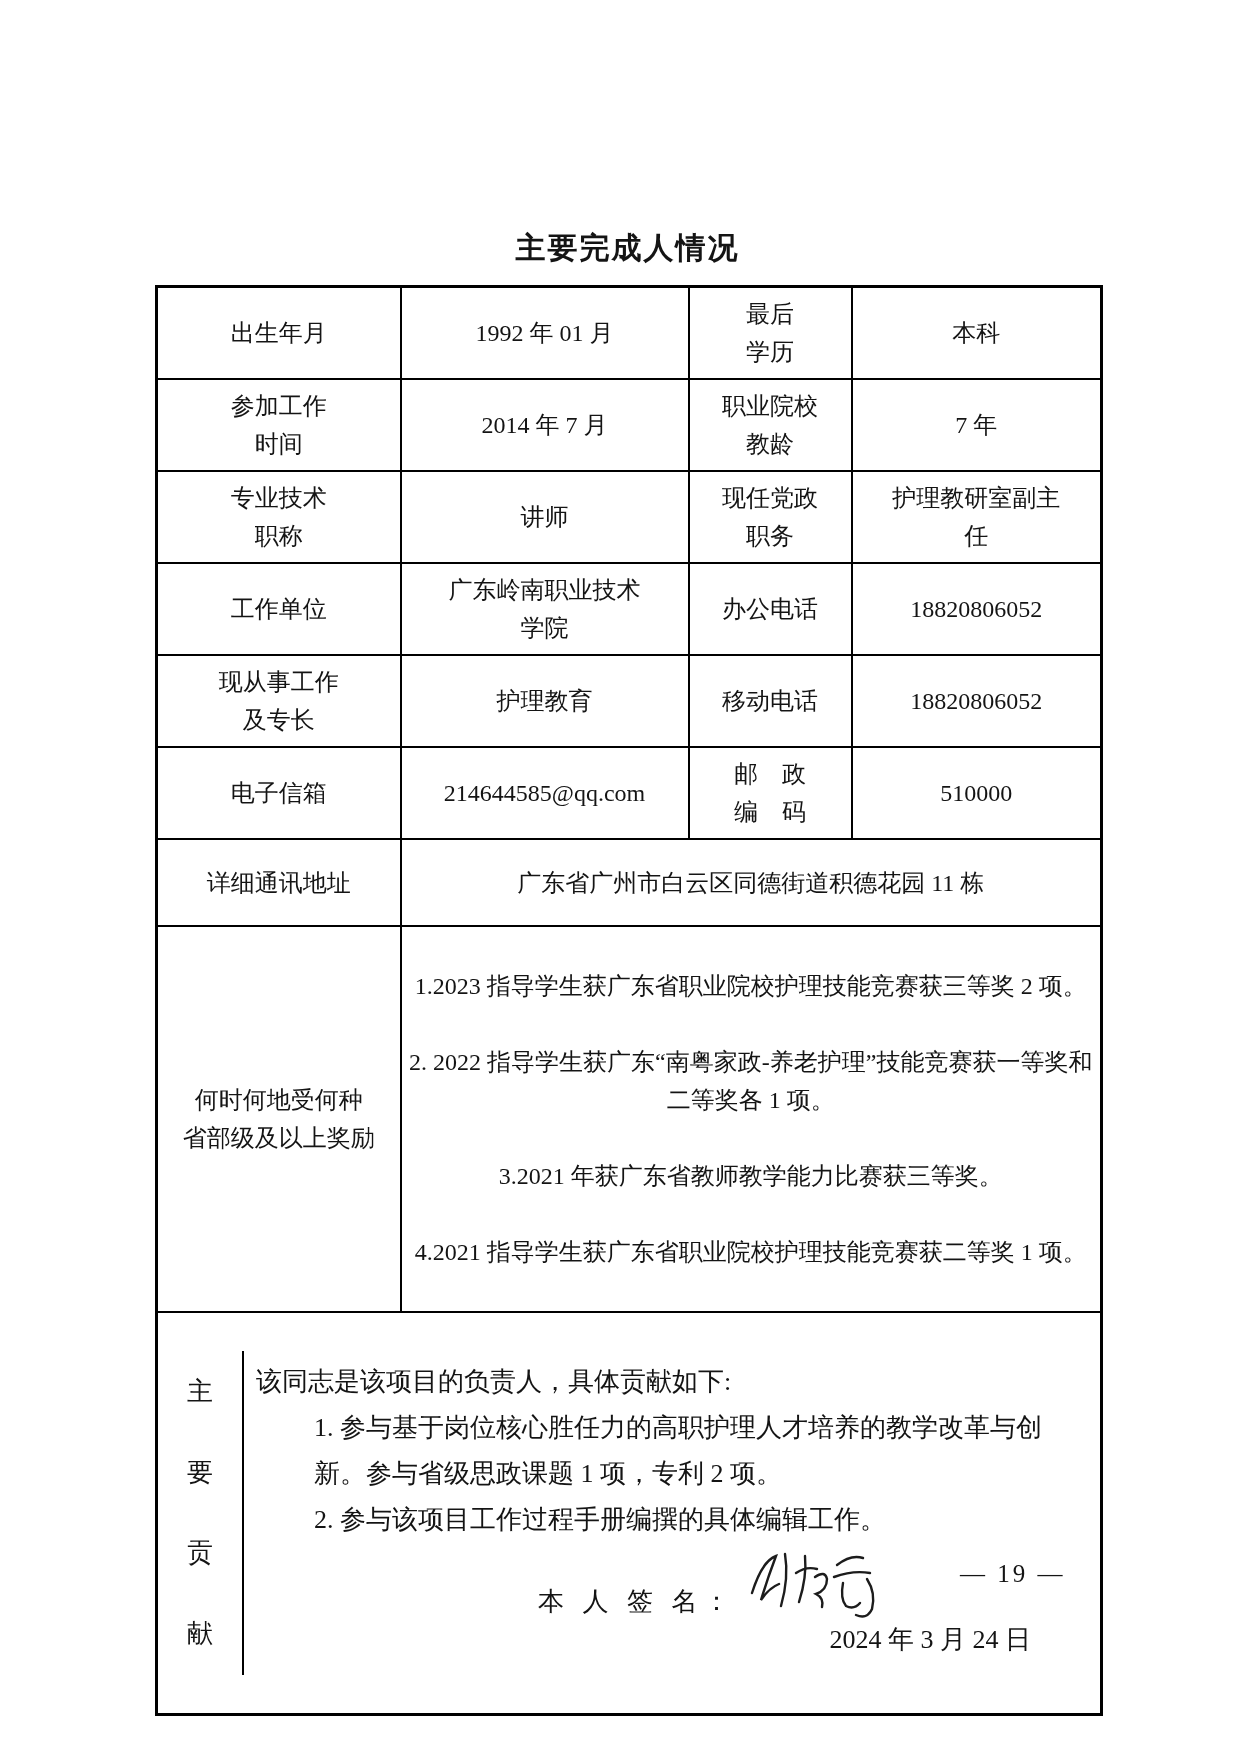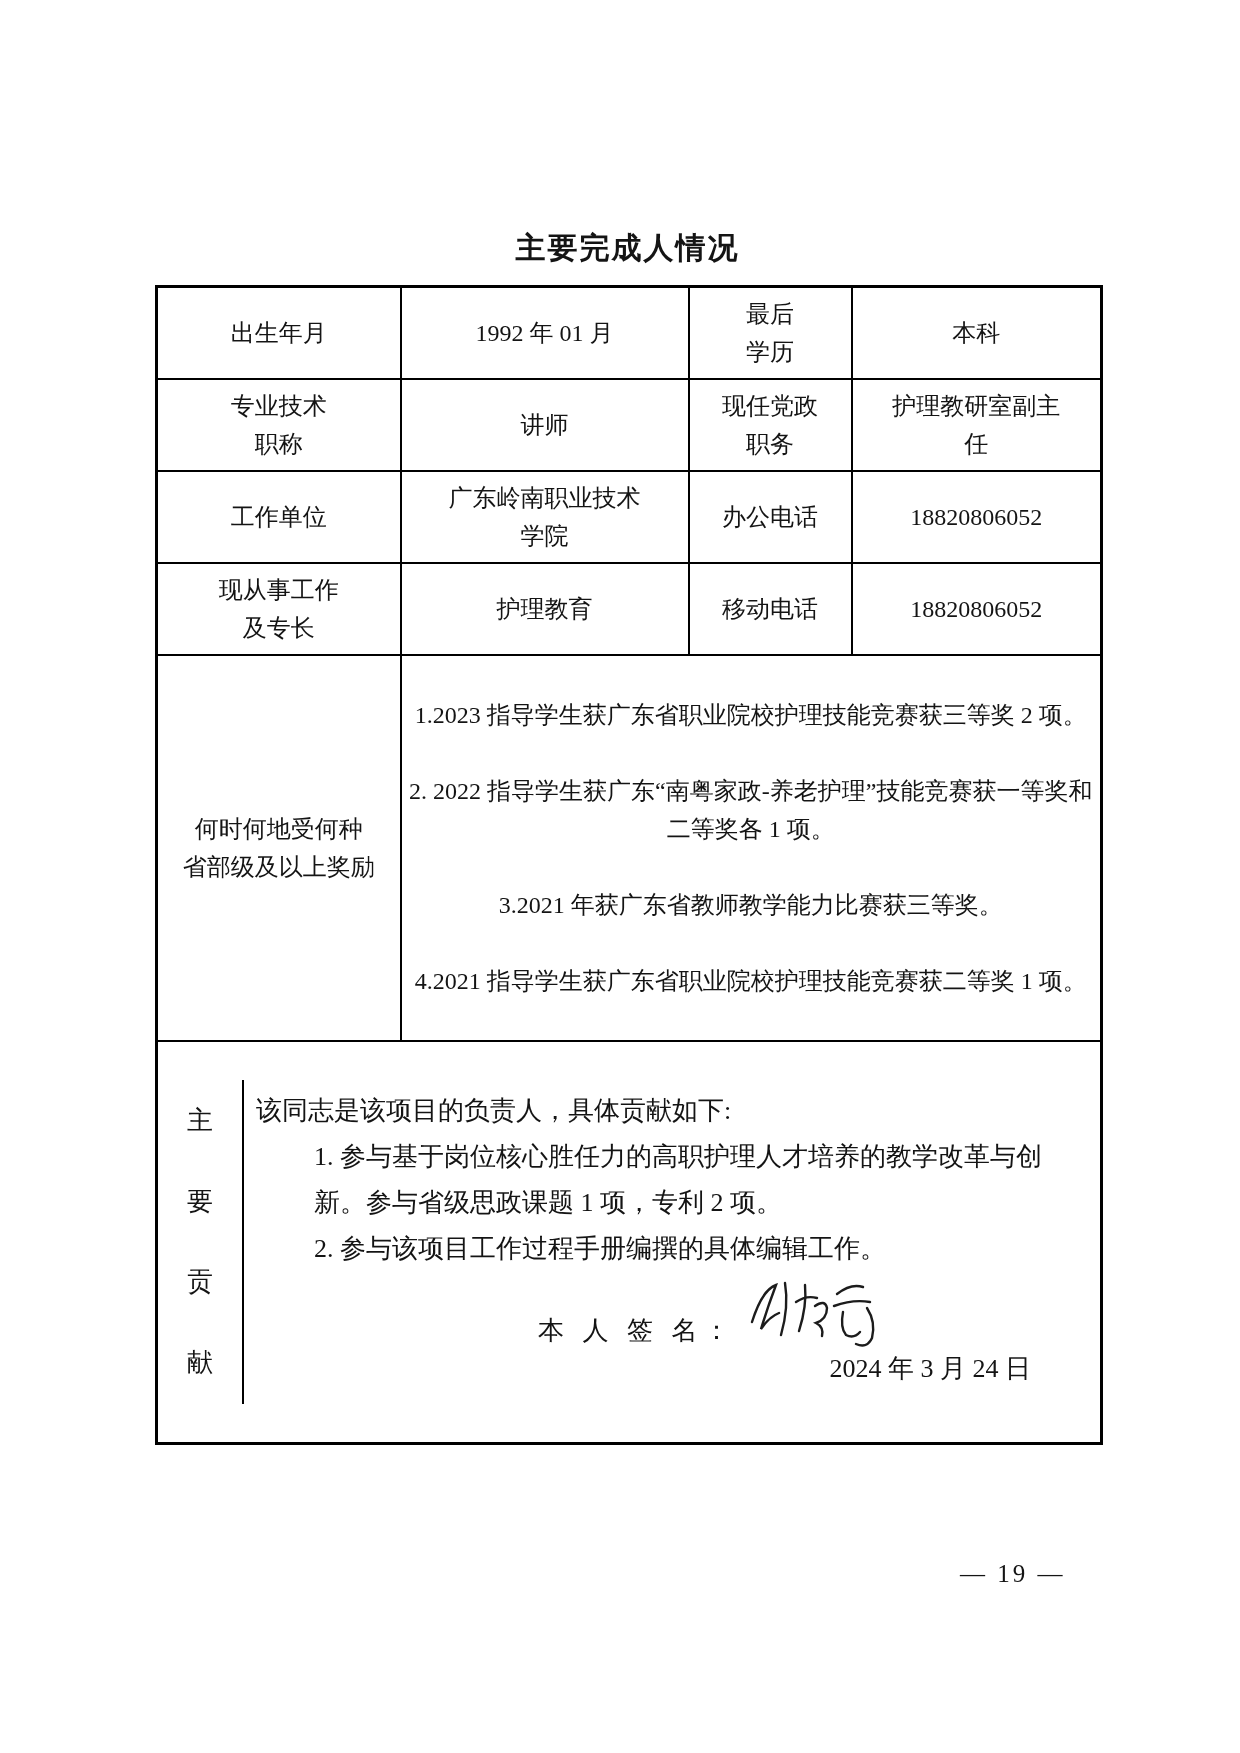--- a/index.html
+++ b/index.html
@@ -133,20 +133,28 @@
     </colgroup>
     <tbody>
       <tr class="r-std">
         <td>出生年月</td>
         <td>1992 年 01 月</td>
         <td>最后
 学历</td>
         <td>本科</td>
       </tr>
       <tr class="r-std">
+        <td>参加工作
+时间</td>
+        <td>2014 年 7 月</td>
+        <td>职业院校
+教龄</td>
+        <td>7 年</td>
+      </tr>
+      <tr class="r-std">
         <td>专业技术
 职称</td>
         <td>讲师</td>
         <td>现任党政
 职务</td>
         <td>护理教研室副主
 任</td>
       </tr>
       <tr class="r-std">
         <td>工作单位</td>
@@ -154,20 +162,31 @@
 学院</td>
         <td>办公电话</td>
         <td>18820806052</td>
       </tr>
       <tr class="r-std">
         <td>现从事工作
 及专长</td>
         <td>护理教育</td>
         <td>移动电话</td>
         <td>18820806052</td>
+      </tr>
+      <tr class="r-std">
+        <td>电子信箱</td>
+        <td>214644585@qq.com</td>
+        <td>邮　政
+编　码</td>
+        <td>510000</td>
+      </tr>
+      <tr class="r-addr">
+        <td>详细通讯地址</td>
+        <td colspan="3">广东省广州市白云区同德街道积德花园 11 栋</td>
       </tr>
       <tr class="r-awards">
         <td class="awards-label">何时何地受何种
 省部级及以上奖励</td>
         <td colspan="3" class="awards-cell">
           <div class="award-item">1.2023 指导学生获广东省职业院校护理技能竞赛获三等奖 2 项。</div>
           <div class="award-item">2. 2022 指导学生获广东“南粤家政-养老护理”技能竞赛获一等奖和二等奖各 1 项。</div>
           <div class="award-item">3.2021 年获广东省教师教学能力比赛获三等奖。</div>
           <div class="award-item">4.2021 指导学生获广东省职业院校护理技能竞赛获二等奖 1 项。</div>
         </td>

